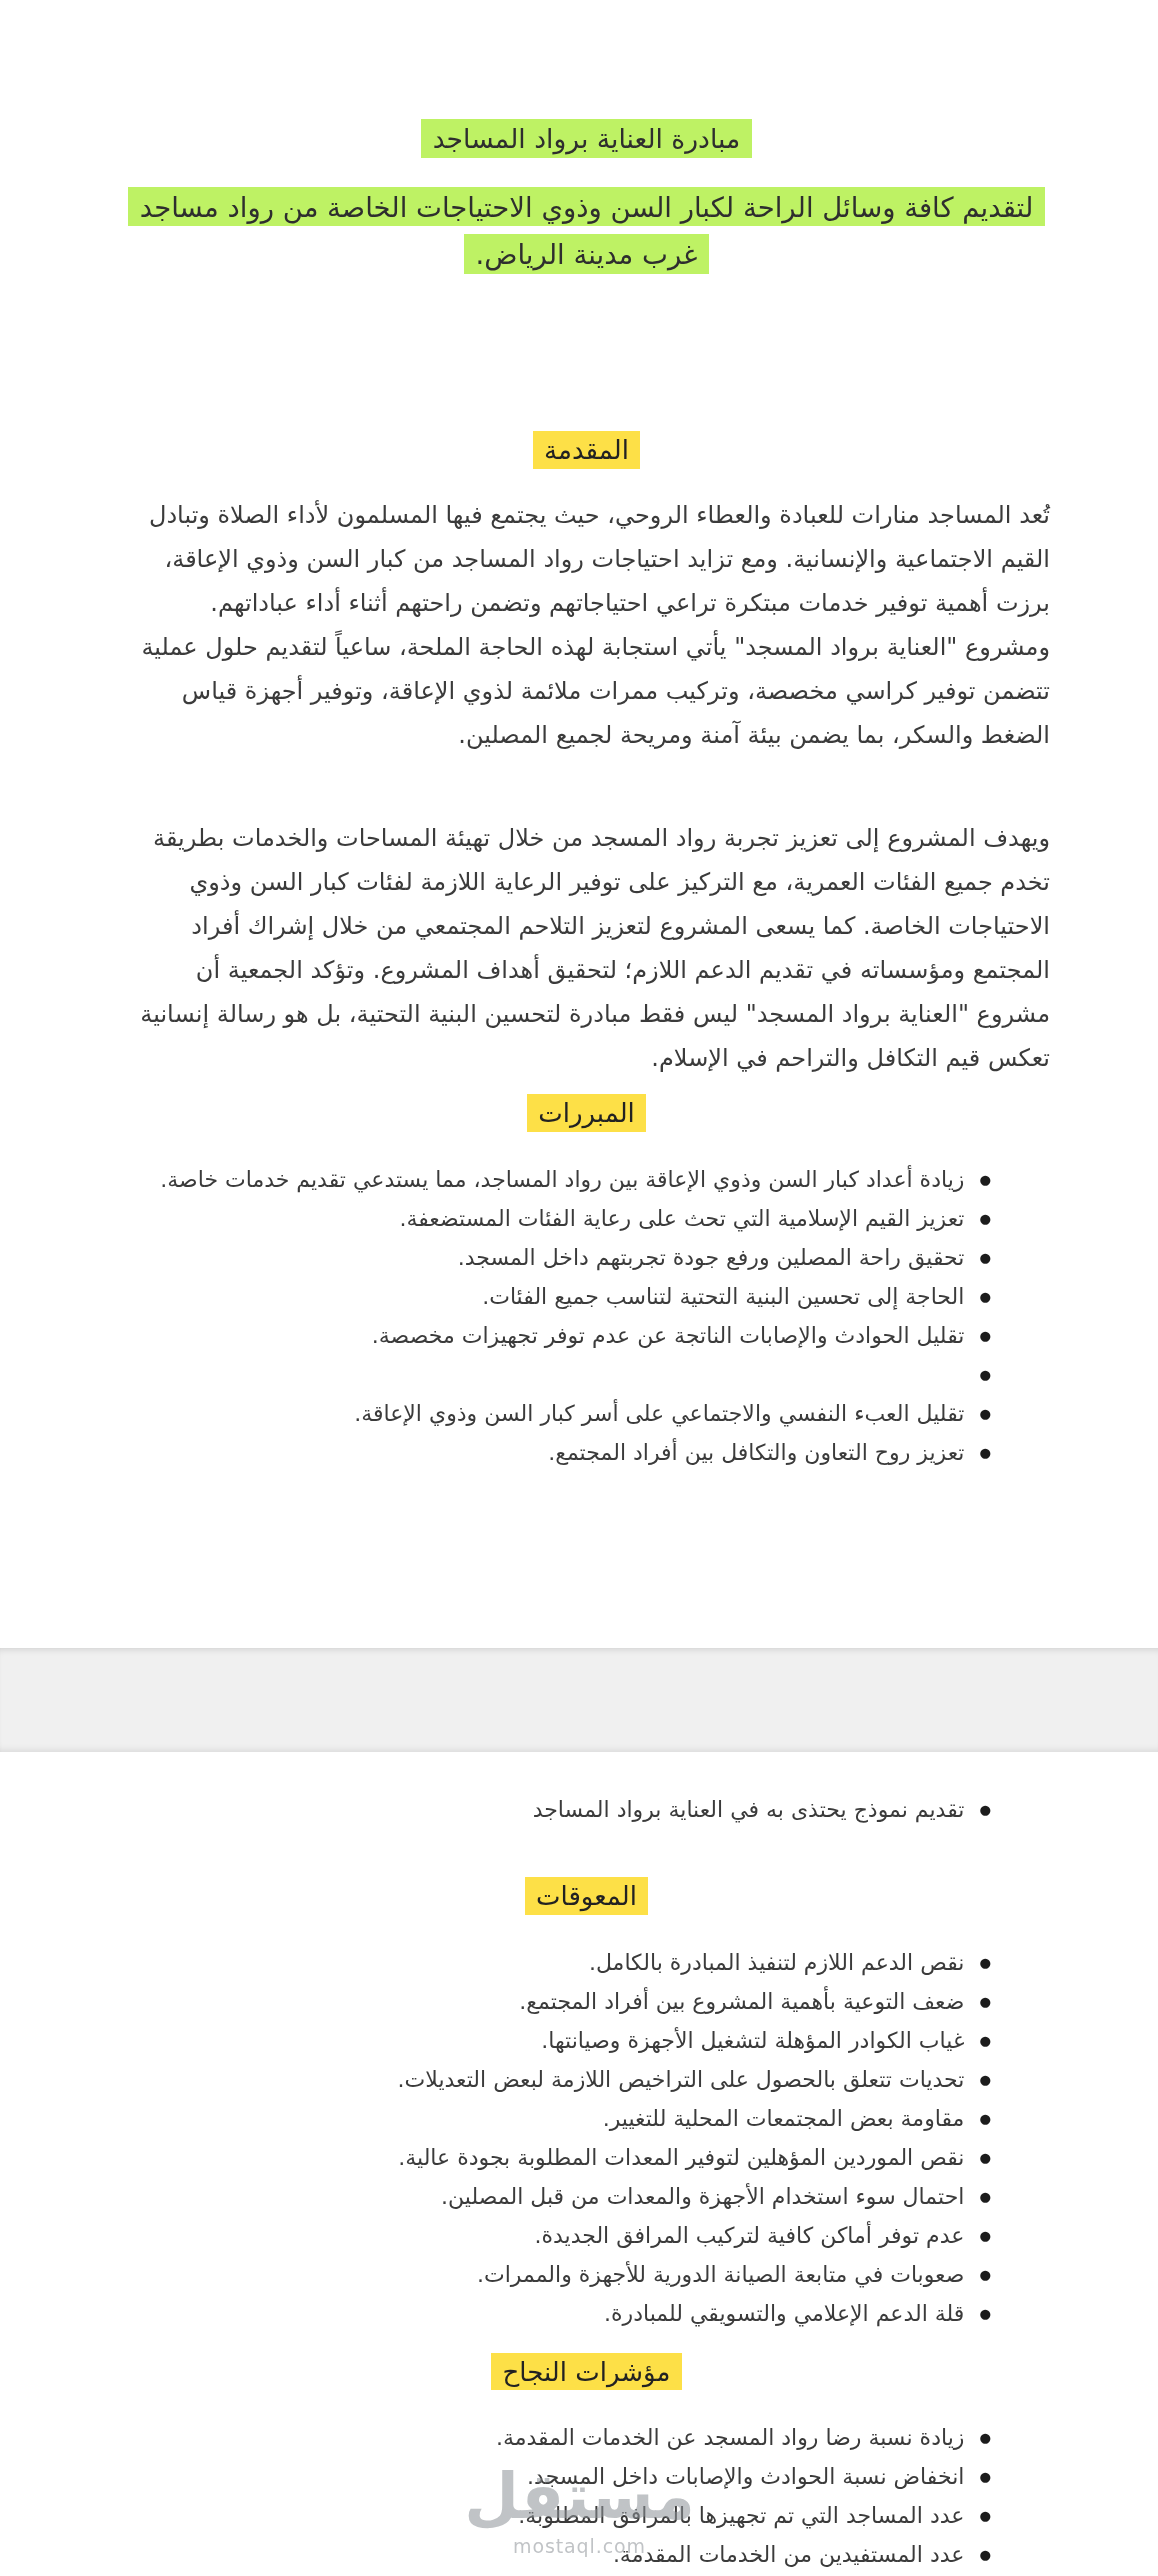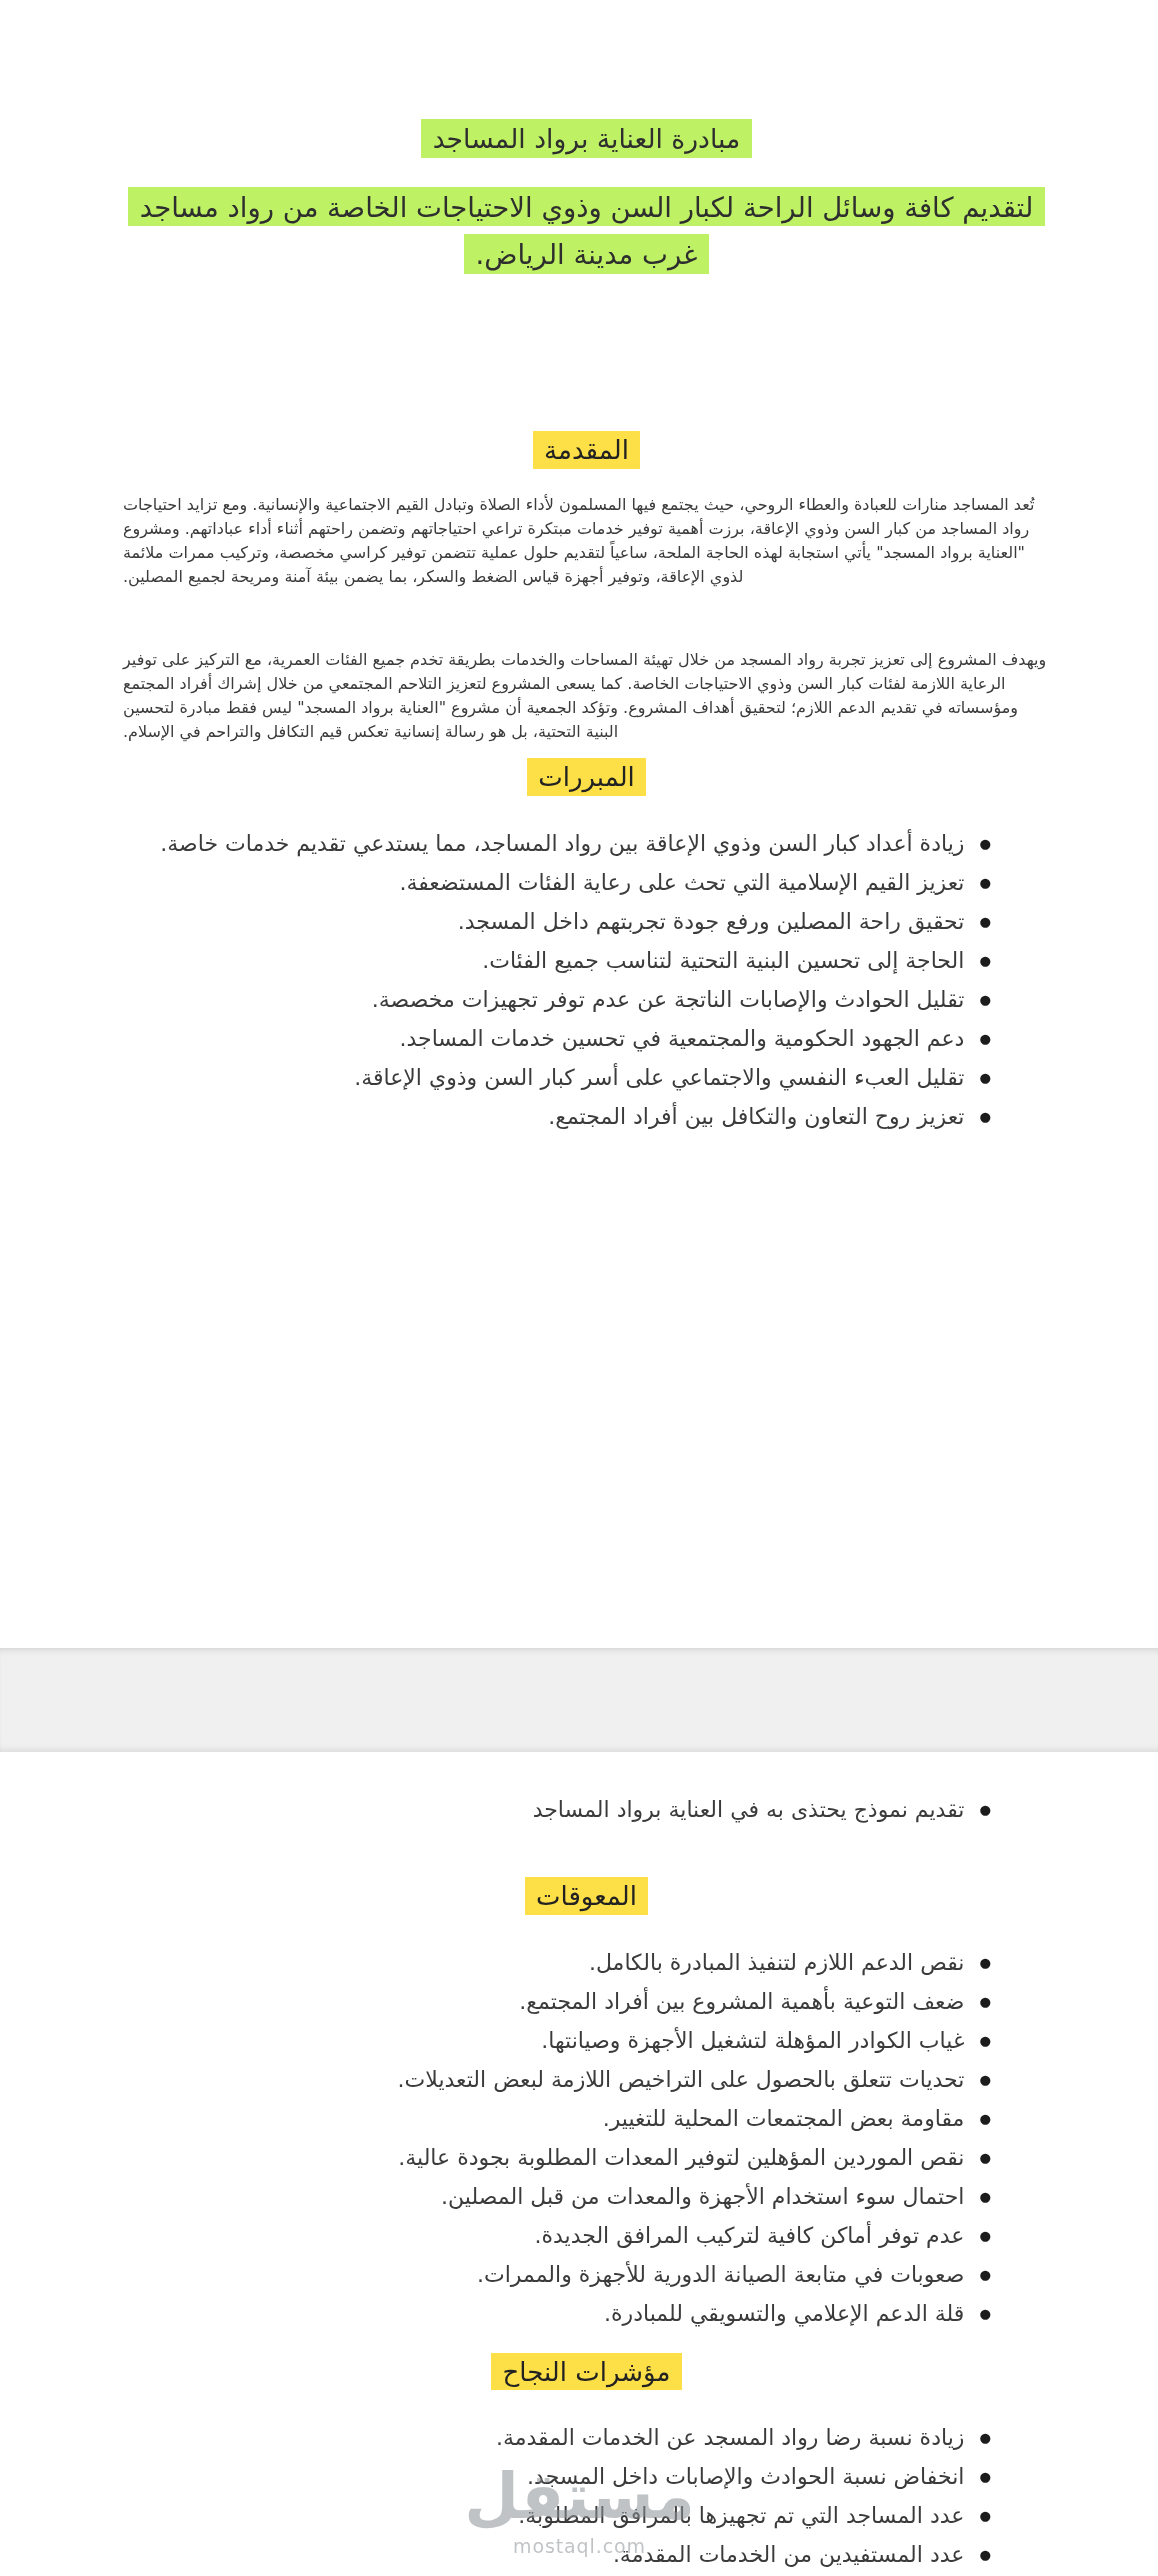--- a/index.html
+++ b/index.html
@@ -33,23 +33,23 @@
   .subtitle { margin-top:25px; font-size:27.5px; line-height:1.72; direction:rtl; }
 
   .sec { font-size:26px; line-height:1.6; direction:rtl; }
   .sec.intro-gap { margin-top:152px; }
   .sec.just-gap { margin-top:13.3px; }
   .sec.obst-gap { margin-top:47px; }
   .sec.succ-gap { margin-top:19px; }
 
   .para {
     direction:rtl;
-    text-align:left;
-    font-size:16px;
-    line-height:24px;
+    text-align:right;
+    font-size:24px;
+    line-height:44px;
     margin-top:21px;
   }
   .para.p2 { margin-top:59px; }
 
   ul.blist { list-style:none; direction:rtl; margin-top:25px; padding-right:59px; }
   ul.blist.cont { margin-top:0; }
   .li {
     display:flex;
     direction:rtl;
     align-items:flex-start;
@@ -108,21 +108,20 @@
       <li class="li">
           <span class="dot"></span>
           <span class="txt">الحاجة إلى تحسين البنية التحتية لتناسب جميع الفئات.</span>
         </li>
       <li class="li">
           <span class="dot"></span>
           <span class="txt">تقليل الحوادث والإصابات الناتجة عن عدم توفر تجهيزات مخصصة.</span>
         </li>
       <li class="li">
           <span class="dot"></span>
-          <span class="txt">دعم الجهود الحكومية والمجتمعية في تحسين خدمات المساجد.</span>
         </li>
       <li class="li">
           <span class="dot"></span>
           <span class="txt">تقليل العبء النفسي والاجتماعي على أسر كبار السن وذوي الإعاقة.</span>
         </li>
       <li class="li">
           <span class="dot"></span>
           <span class="txt">تعزيز روح التعاون والتكافل بين أفراد المجتمع.</span>
         </li>
     </ul>

